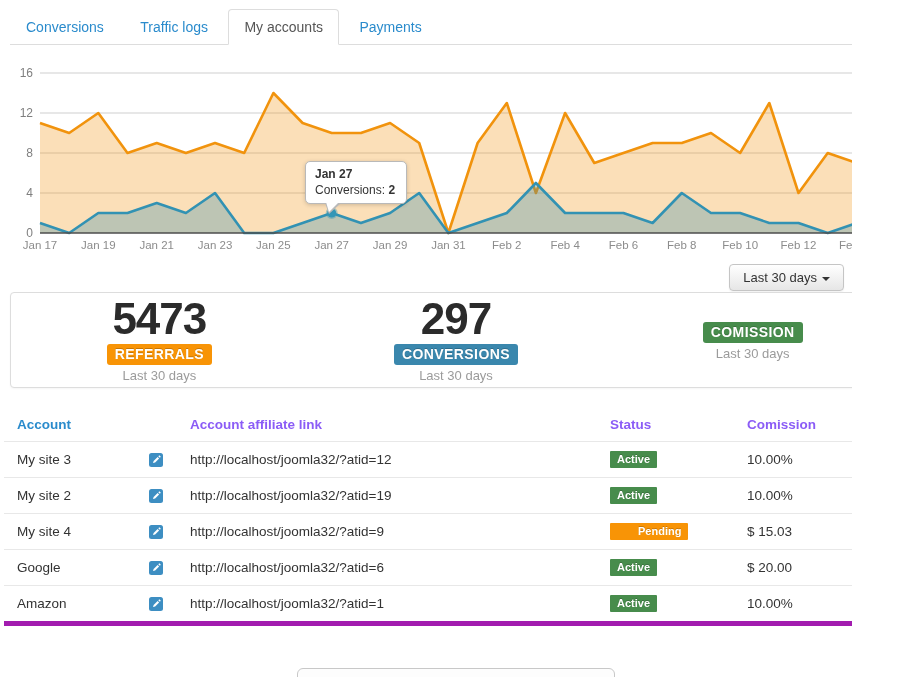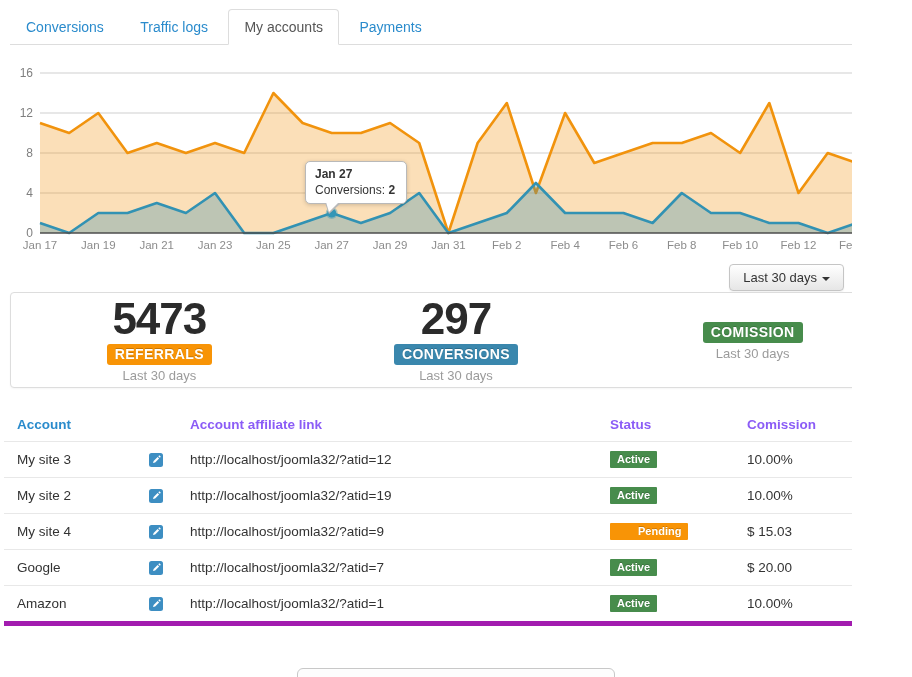--- a/index.html
+++ b/index.html
@@ -183,21 +183,21 @@
           <td><span class="status-badge" style="background: rgb(248, 148, 6); padding-left: 28px;">Pending</span></td>
           <td>$ 15.03</td>
         </tr>
         <tr>
           <td>Google</td>
           <td><span class="edit-btn"><svg width="14" height="14" viewBox="0 0 14 14">
                 <rect x="0" y="0" width="14" height="14" rx="2.5" fill="#3d8ec2"></rect>
                 <path d="M4 10 L4.6 7.9 L8.6 3.9 L10.1 5.4 L6.1 9.4 Z" fill="#fff"></path>
                 <path d="M9.3 3.2 L10.3 2.2 L11.8 3.7 L10.8 4.7 Z" fill="#fff"></path>
               </svg></span></td>
-          <td>http://localhost/joomla32/?atid=7</td>
+          <td>http://localhost/joomla32/?atid=6</td>
           <td><span class="status-badge" style="background: rgb(71, 140, 76);">Active</span></td>
           <td>$ 20.00</td>
         </tr>
         <tr>
           <td>Amazon</td>
           <td><span class="edit-btn"><svg width="14" height="14" viewBox="0 0 14 14">
                 <rect x="0" y="0" width="14" height="14" rx="2.5" fill="#3d8ec2"></rect>
                 <path d="M4 10 L4.6 7.9 L8.6 3.9 L10.1 5.4 L6.1 9.4 Z" fill="#fff"></path>
                 <path d="M9.3 3.2 L10.3 2.2 L11.8 3.7 L10.8 4.7 Z" fill="#fff"></path>
               </svg></span></td>

